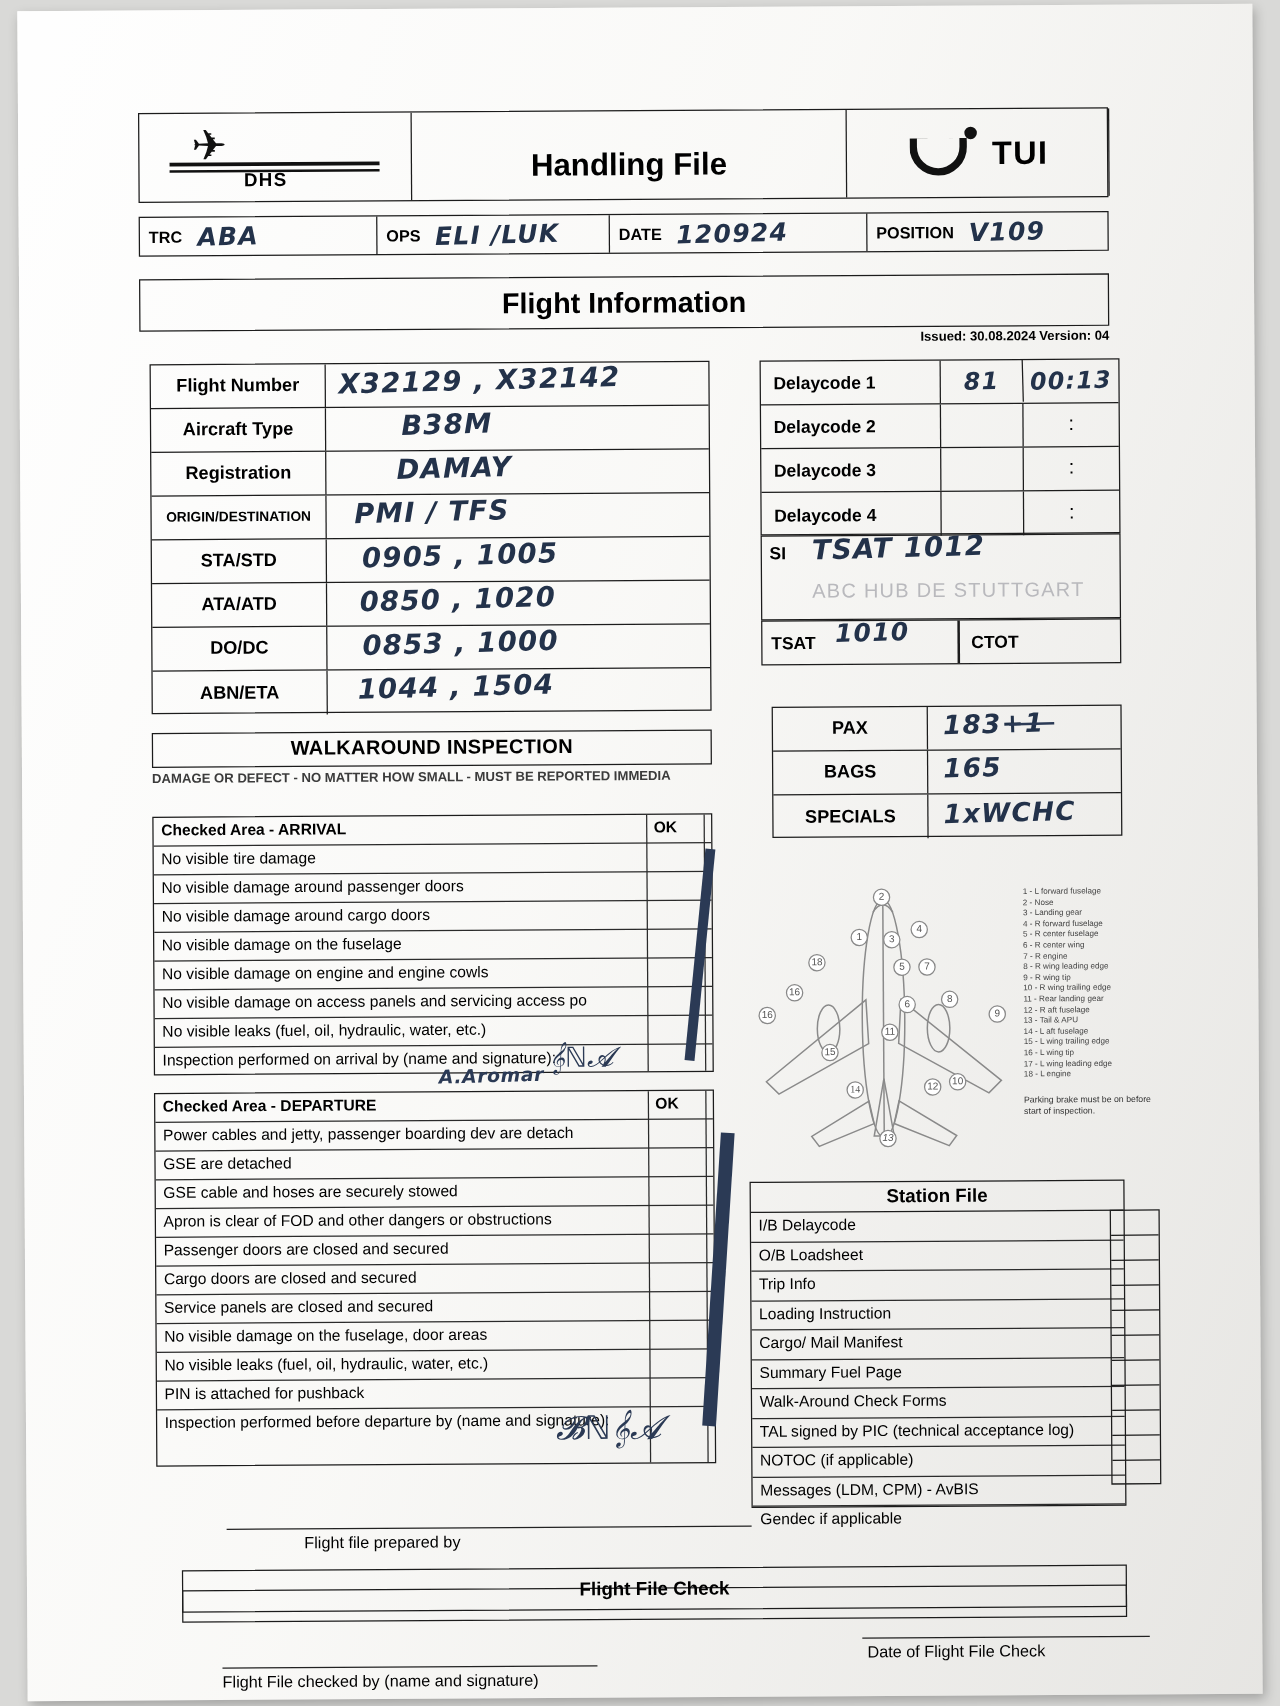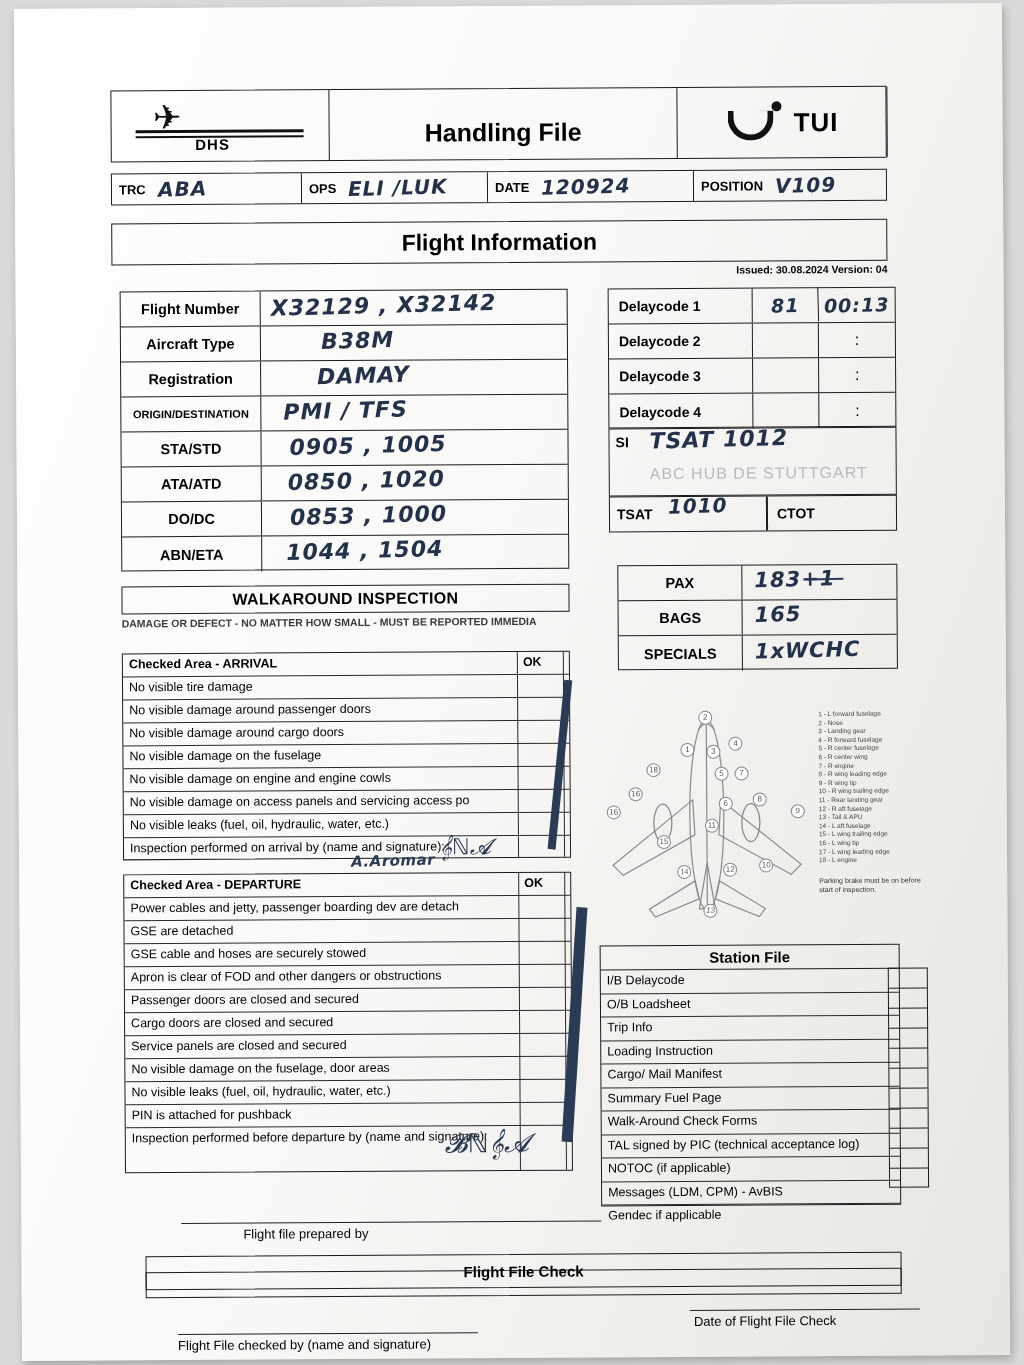--- a/index.html
+++ b/index.html
@@ -423,21 +423,21 @@
     <div class="dnum" style="left:86px;  top:48px;">1</div>
     <div class="dnum" style="left:112px; top:50px;">3</div>
     <div class="dnum" style="left:134px; top:42px;">4</div>
     <div class="dnum" style="left:120px; top:72px;">5</div>
     <div class="dnum" style="left:140px; top:72px;">7</div>
     <div class="dnum" style="left:124px; top:102px;">6</div>
     <div class="dnum" style="left:158px; top:98px;">8</div>
     <div class="dnum" style="left:196px; top:110px;">9</div>
     <div class="dnum" style="left:164px; top:138px;margin-top:26px;">10</div>
     <div class="dnum" style="left:110px; top:124px;">11</div>
-    <div class="dnum" style="left:128px; top:168px;">12</div>
+    <div class="dnum" style="left:144px; top:168px;">12</div>
     <div class="dnum" style="left:108px; top:209px;font-style:italic;">13</div>
     <div class="dnum" style="left:82px;  top:170px;font-family:Liberation Serif, serif;">14</div>
     <div class="dnum" style="left:62px;  top:140px;">15</div>
     <div class="dnum" style="left:12px;  top:110px;">16</div>
     <div class="dnum" style="left:34px;  top:92px;">16</div>
     <div class="dnum" style="left:52px;  top:68px;">18</div>
   </div>
   <div id="legend">
     <div class="ln">1 - L forward fuselage</div>
     <div class="ln">2 - Nose</div>

